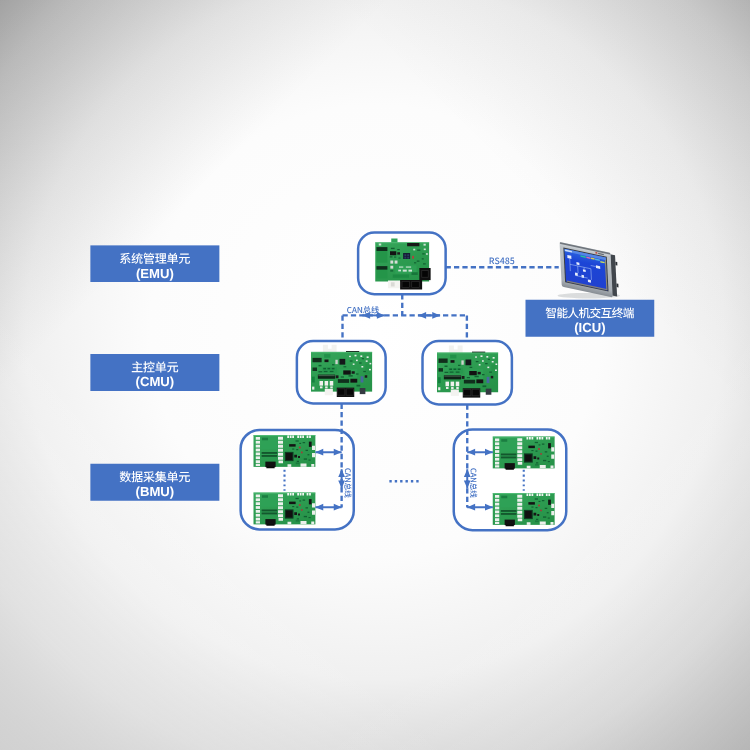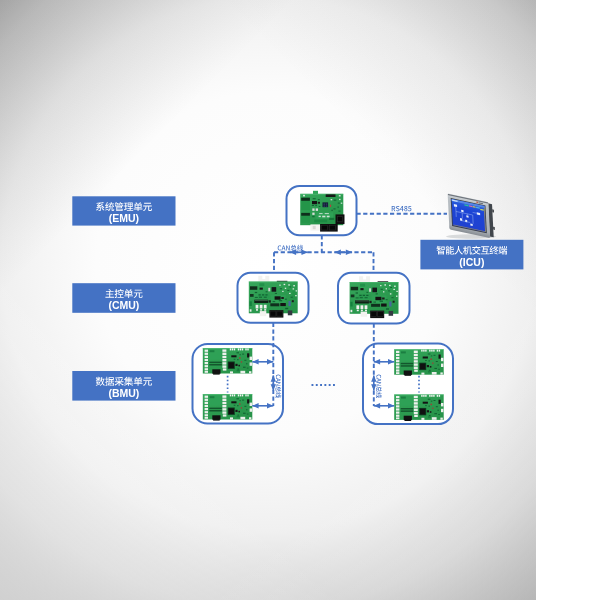--- a/index.html
+++ b/index.html
@@ -1,15 +1,15 @@
 <!DOCTYPE html>
 <html><head><meta charset="utf-8">
 <style>
 html,body{margin:0;padding:0;}
-#stage{position:relative;width:536px;height:600px;overflow:hidden;
+#stage{position:relative;width:600px;height:600px;overflow:hidden;
 background:
  linear-gradient(135deg, rgba(40,40,40,0.19) 0%, rgba(40,40,40,0) 26%, rgba(255,255,255,0) 70%, rgba(255,255,255,0.22) 100%),
  linear-gradient(45deg, rgba(255,255,255,0.50) 0%, rgba(255,255,255,0) 30%, rgba(30,30,30,0) 72%, rgba(30,30,30,0.07) 100%),
  radial-gradient(circle at 50% 44%, #ffffff 0%, #fcfcfc 40%, #f0f0f0 62%, #d4d4d4 80%, #a2a2a2 100%);
 }
 </style></head>
 <body>
 <div id="stage">
 <svg width="600" height="600" viewBox="0 0 600 600" xmlns="http://www.w3.org/2000/svg">
 <defs>

